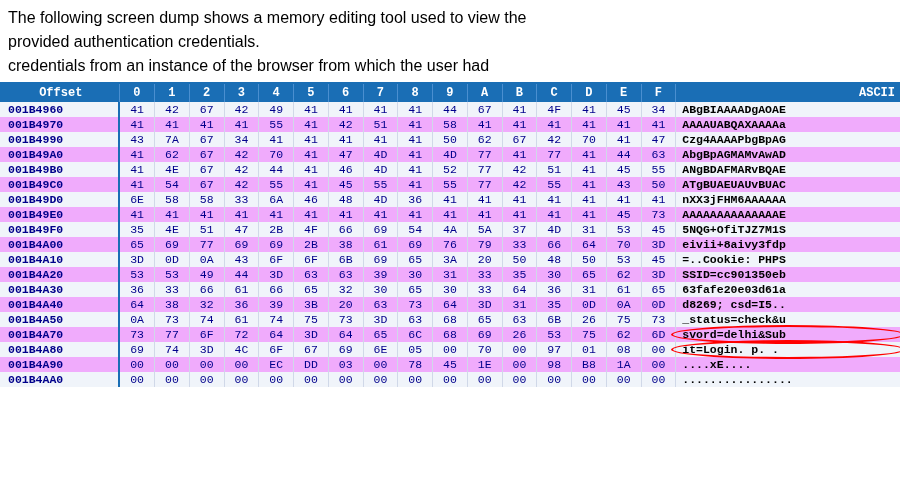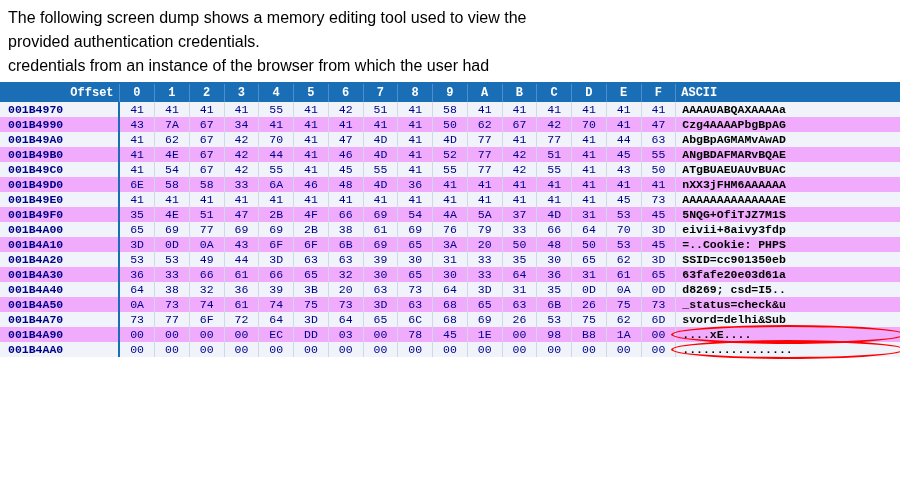--- a/index.html
+++ b/index.html
@@ -32,26 +32,26 @@
       color: #fff;
     }
     thead th {
       padding: 2px 5px;
       text-align: center;
       font-weight: bold;
       border-right: 1px solid #4a8fd0;
       font-size: 12px;
     }
     thead th:first-child {
-      text-align: right;
+      text-align: center;
       padding-left: 8px;
       min-width: 85px;
     }
     thead th:last-child {
-      text-align: left;
+      text-align: right;
       min-width: 160px;
       border-right: none;
     }
     tbody tr {
       background: #f0abfc;
     }
     tbody tr:nth-child(odd) {
       background: #f0f4fa;
     }
     tbody td {
@@ -115,20 +115,40 @@
             <th>A</th>
             <th>B</th>
             <th>C</th>
             <th>D</th>
             <th>E</th>
             <th>F</th>
             <th>ASCII</th>
           </tr>
       </thead>
       <tbody id="table-body">
+      <tr>
+            <td>001B4960</td>
+            <td>41</td>
+            <td>42</td>
+            <td>67</td>
+            <td>42</td>
+            <td>49</td>
+            <td>41</td>
+            <td>41</td>
+            <td>41</td>
+            <td>41</td>
+            <td>44</td>
+            <td>67</td>
+            <td>41</td>
+            <td>4F</td>
+            <td>41</td>
+            <td>45</td>
+            <td>34</td>
+            <td>ABgBIAAAADgAOAE</td>
+          </tr>
           <tr>
             <td>001B4970</td>
             <td>41</td>
             <td>41</td>
             <td>41</td>
             <td>41</td>
             <td>55</td>
             <td>41</td>
             <td>42</td>
             <td>51</td>
@@ -416,20 +436,40 @@
             <td>68</td>
             <td>69</td>
             <td>26</td>
             <td>53</td>
             <td>75</td>
             <td>62</td>
             <td>6D</td>
             <td>svord=delhi&amp;Sub</td>
           </tr>
           <tr>
+            <td>001B4A80</td>
+            <td>69</td>
+            <td>74</td>
+            <td>3D</td>
+            <td>4C</td>
+            <td>6F</td>
+            <td>67</td>
+            <td>69</td>
+            <td>6E</td>
+            <td>05</td>
+            <td>00</td>
+            <td>70</td>
+            <td>00</td>
+            <td>97</td>
+            <td>01</td>
+            <td>08</td>
+            <td>00</td>
+            <td>it=Login. p. .</td>
+          </tr>
+          <tr>
             <td>001B4A90</td>
             <td>00</td>
             <td>00</td>
             <td>00</td>
             <td>00</td>
             <td>EC</td>
             <td>DD</td>
             <td>03</td>
             <td>00</td>
             <td>78</td>

